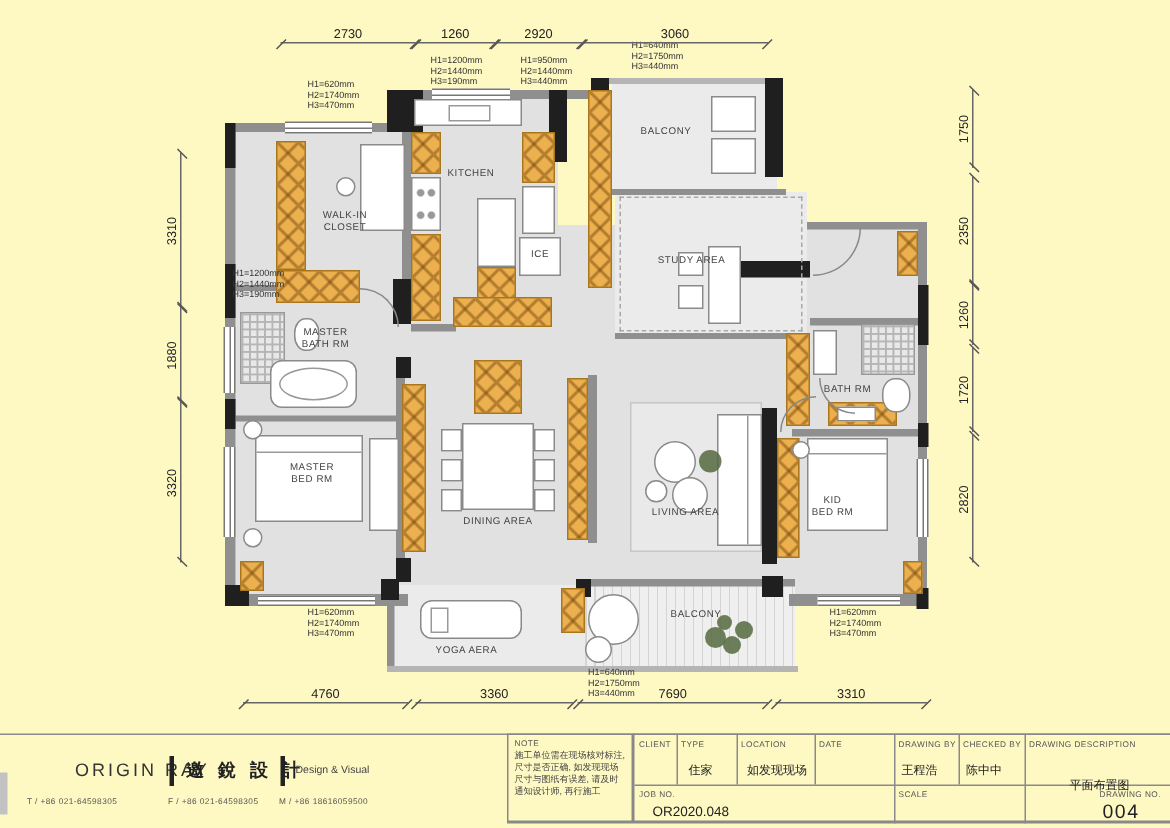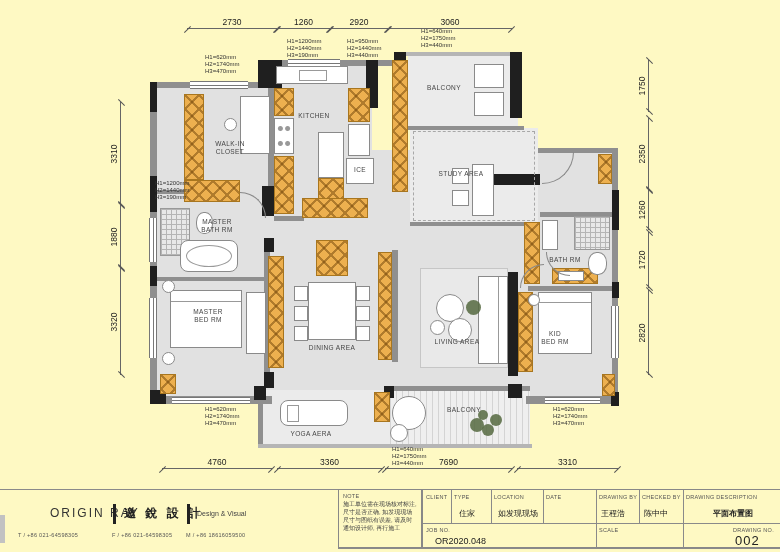--- a/index.html
+++ b/index.html
@@ -347,24 +347,24 @@
       <div class="abs tb-lab" style="left:176px;top:4px;">DRAWING BY</div>
       <div class="abs tb-lab" style="left:219px;top:4px;">CHECKED BY</div>
       <div class="abs tb-lab" style="left:263px;top:4px;">DRAWING DESCRIPTION</div>
 
       <div class="abs tb-val" style="left:6px;top:18px;"></div>
       <div class="abs tb-val" style="left:36px;top:18px;">住家</div>
       <div class="abs tb-val" style="left:75px;top:18px;">如发现现场</div>
       <div class="abs tb-val" style="left:126px;top:18px;"></div>
       <div class="abs tb-val" style="left:178px;top:18px;">王程浩</div>
       <div class="abs tb-val" style="left:221px;top:18px;">陈中中</div>
-      <div class="abs tb-val" style="left:290px;top:18px;font-weight:bold;">平面布置图</div>
+      <div class="abs tb-val" style="left:290px;top:28px;">平面布置图</div>
 
       <div class="abs tb-lab" style="left:3px;top:37px;">JOB NO.</div>
       <div class="abs" style="left:12px;top:46px;font-size:9px;color:#222;">OR2020.048</div>
       <div class="abs tb-lab" style="left:176px;top:37px;">SCALE</div>
       <div class="abs tb-val" style="left:176px;top:46px;"></div>
       <div class="abs tb-lab" style="left:310px;top:37px;">DRAWING NO.</div>
-      <div class="abs" style="left:312px;top:43px;font-size:13px;color:#222;letter-spacing:1px;">002</div>
+      <div class="abs" style="left:312px;top:43px;font-size:13px;color:#222;letter-spacing:1px;">004</div>
     </div>
   </div>
 
 </div>
 
 </body></html>

